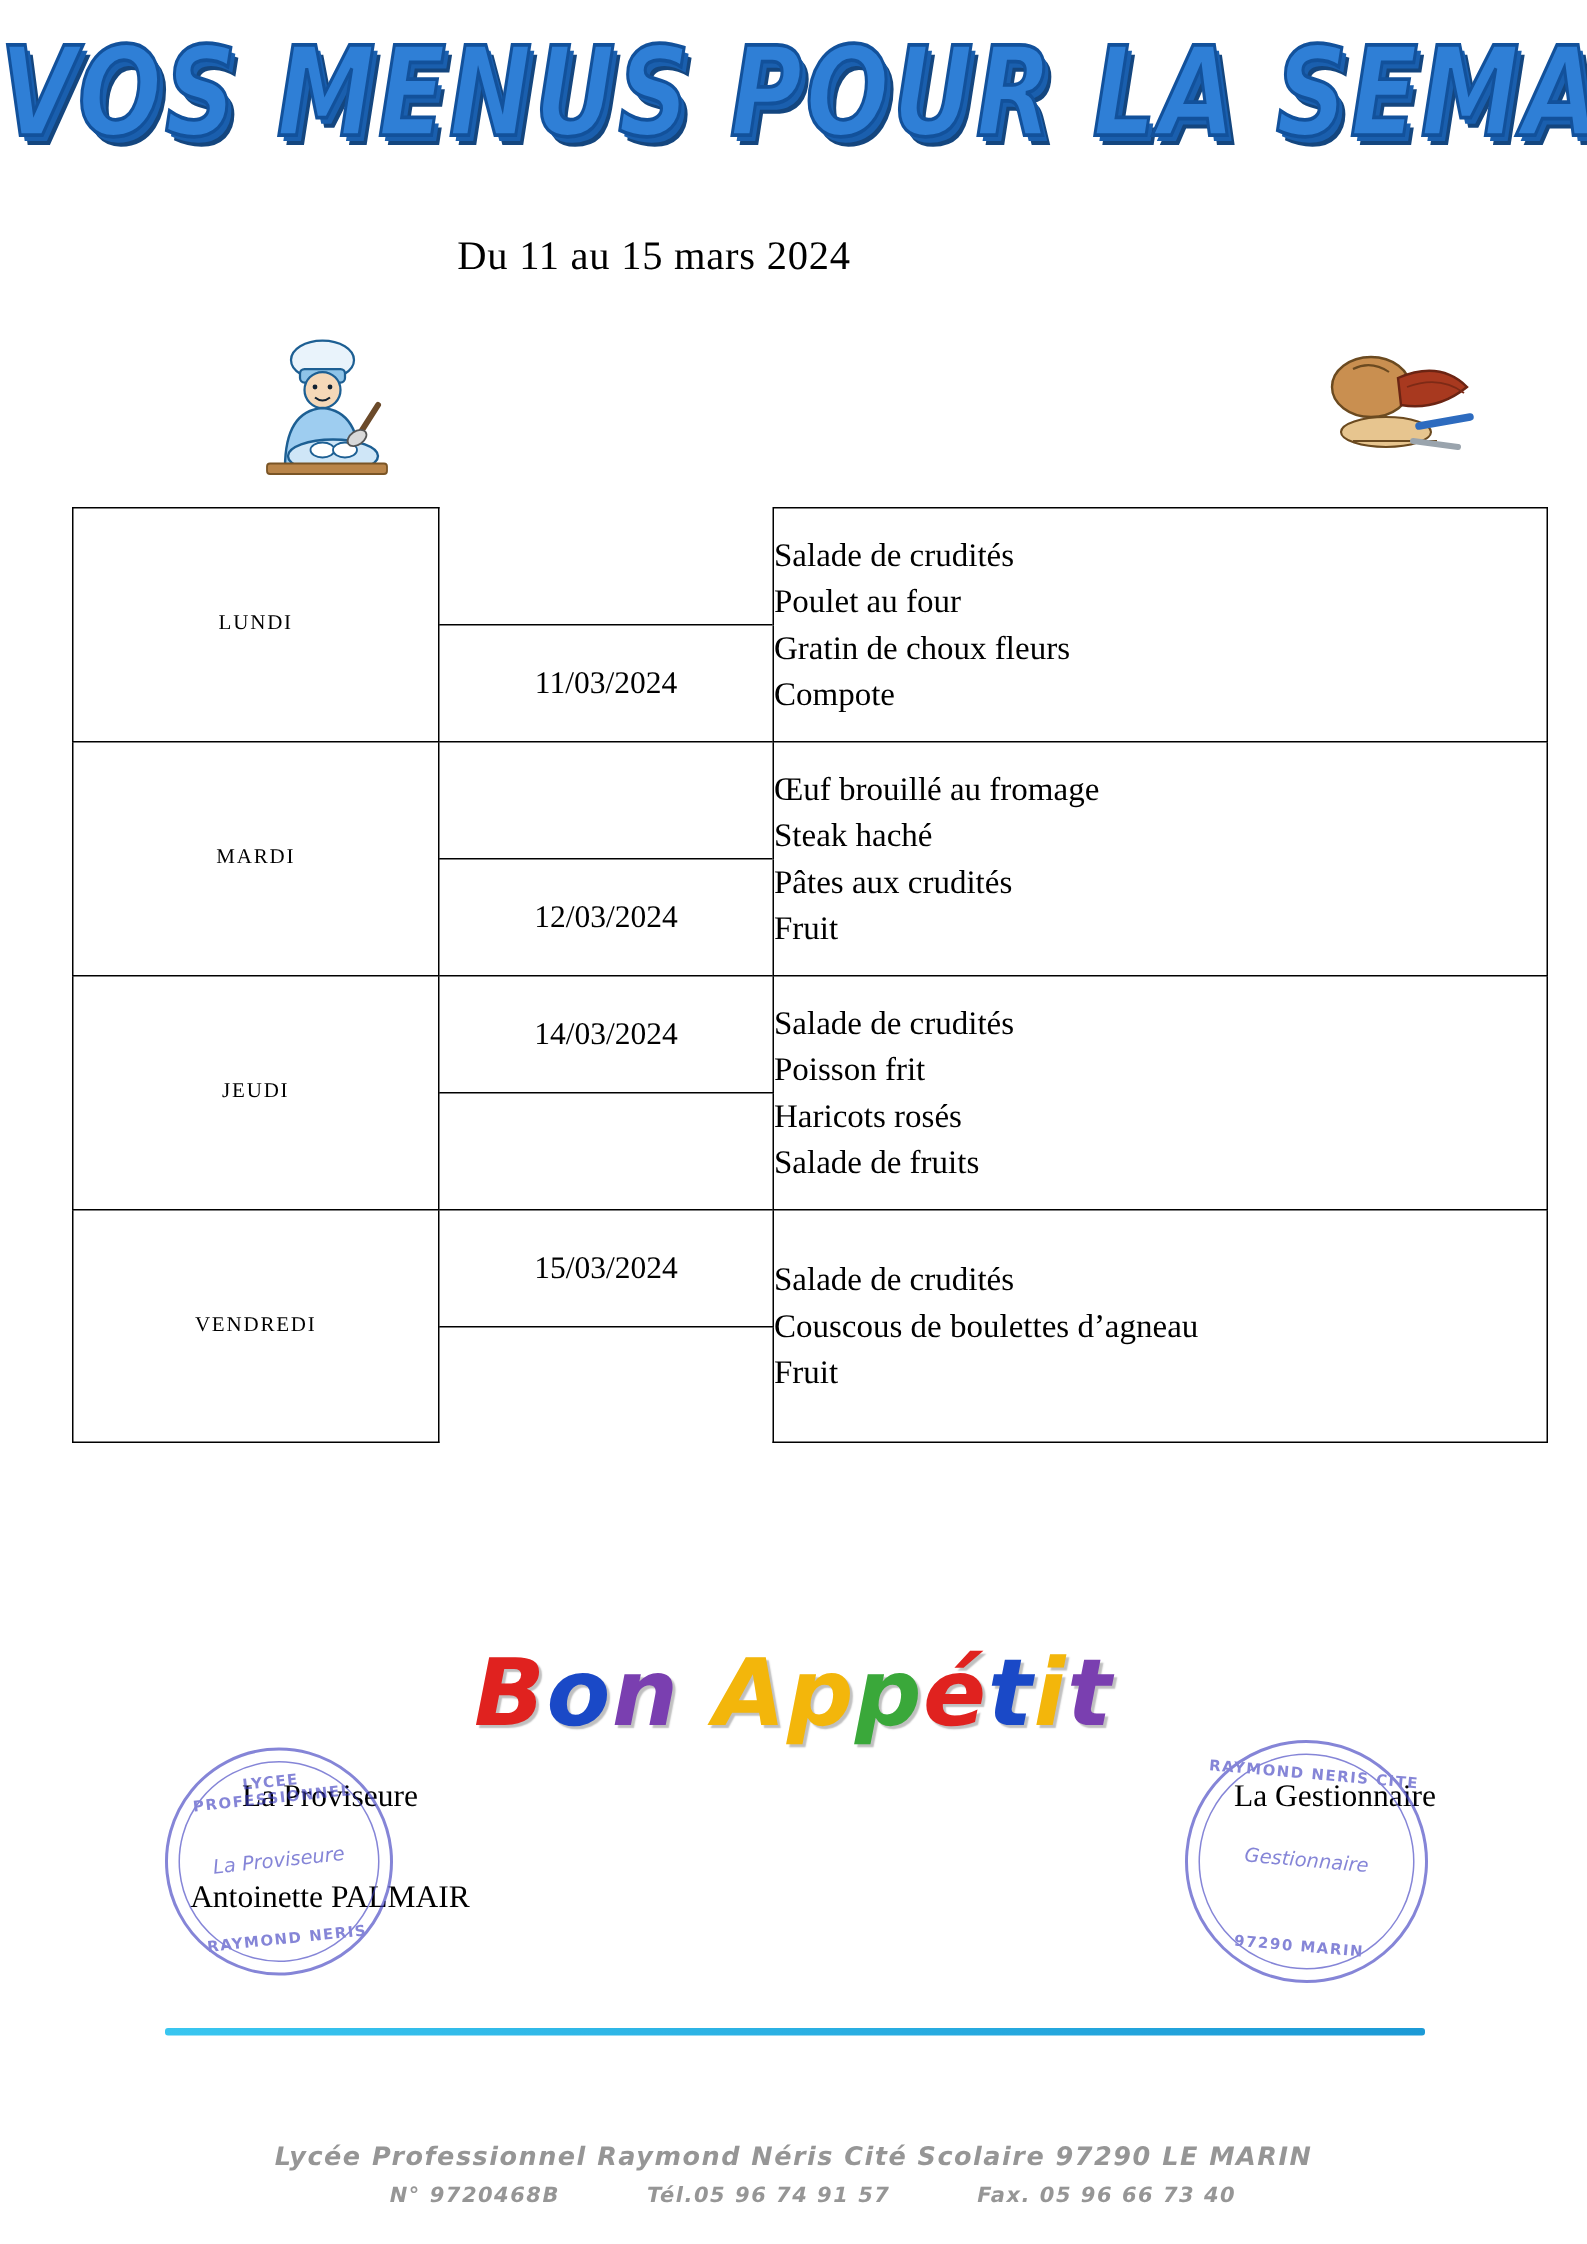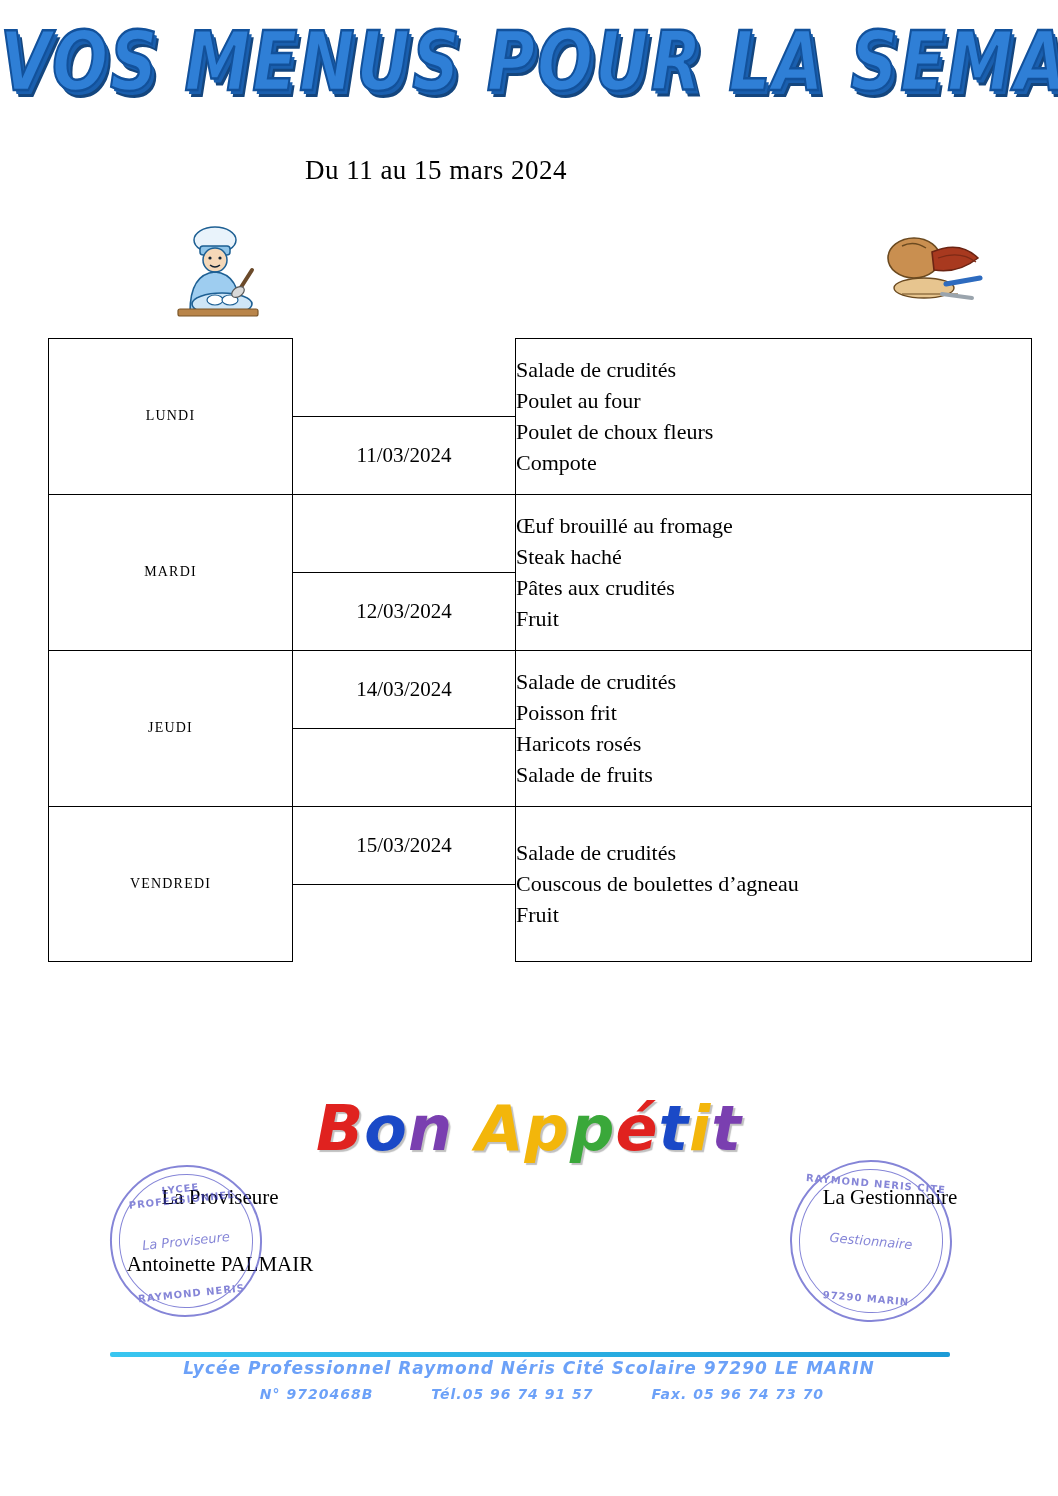--- a/index.html
+++ b/index.html
@@ -184,28 +184,28 @@
     position: absolute;
     left: 110px;
     top: 1352px;
     width: 840px;
     height: 5px;
     background: linear-gradient(to right, #39c6f0, #1c9ad6);
     border-radius: 2px;
   }
   .footer {
     position: absolute;
-    top: 1358px;
+    top: 1428px;
     left: 0;
     width: 1058px;
     text-align: center;
     font-family: "DejaVu Sans", sans-serif;
     font-style: italic;
     font-weight: bold;
-    color: #3b82f6;
+    color: #737373;
     opacity: .75;
   }
   .footer .line1 { font-size: 17px; letter-spacing: 1px; }
   .footer .line2 {
     font-size: 14px;
     letter-spacing: 1px;
     margin-top: 8px;
     display: flex;
     justify-content: center;
     gap: 58px;
@@ -254,21 +254,21 @@
 
 <table class="menu-table">
   <tbody>
 
     <tr>
       <td class="col-day day-cell" rowspan="2">LUNDI</td>
       <td class="col-date date-cell blank"></td>
       <td class="col-menu menu-cell" rowspan="2">
         <div>Salade de crudités</div>
         <div>Poulet au four</div>
-        <div>Poulet de choux fleurs</div>
+        <div>Gratin de choux fleurs</div>
         <div>Compote</div>
       </td>
     </tr>
     <tr>
       <td class="col-date date-cell">11/03/2024</td>
     </tr>
 
     <tr>
       <td class="col-day day-cell" rowspan="2">MARDI</td>
       <td class="col-date date-cell blank"></td>
@@ -336,15 +336,15 @@
   <div class="mid">Gestionnaire</div>
   <div class="bot-arc">97290 MARIN</div>
 </div>
 
 <div class="footer-rule"></div>
 <div class="footer">
   <div class="line1">Lycée  Professionnel  Raymond  Néris Cité Scolaire 97290 LE MARIN</div>
   <div class="line2">
     <span>N° 9720468B</span>
     <span>Tél.05 96 74 91 57</span>
-    <span>Fax. 05 96 74 73 70</span>
+    <span>Fax. 05 96 66 73 40</span>
   </div>
 </div>
 
 </body></html>

